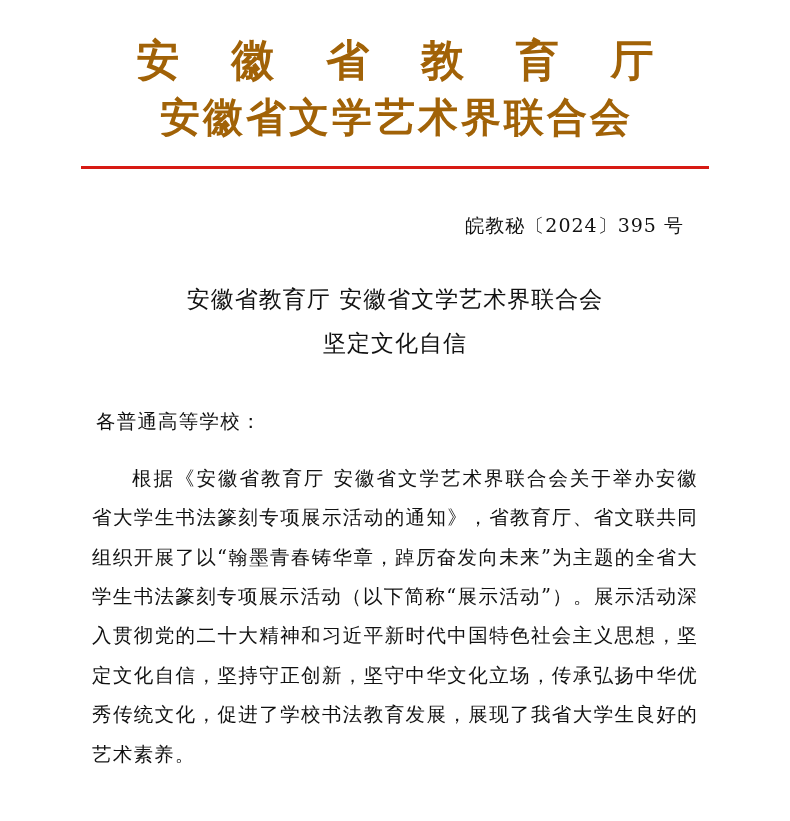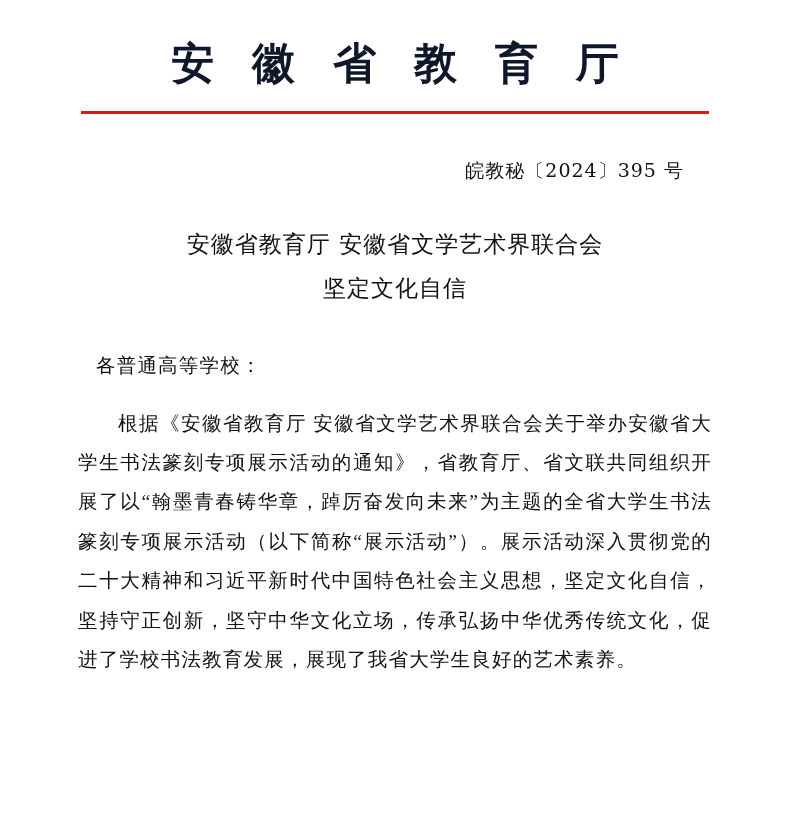--- a/index.html
+++ b/index.html
@@ -20,22 +20,22 @@
     height: 821px;
     box-sizing: border-box;
     padding: 0 78px;
   }
   
   .letterhead {
     padding-top: 36px;
     text-align: center;
   }
   .letterhead-line {
-    color: #0f172a;
-    font-family: Liberation Sans, sans-serif;
+    color: #a16207;
+    font-family: Liberation Mono, monospace;
     font-weight: bold;
     line-height: 1.28;
     white-space: nowrap;
   }
   .letterhead-line-1 {
     font-size: 43px;
     letter-spacing: 13px;
     text-indent: 13px;
   }
   .letterhead-line-2 {
@@ -80,32 +80,32 @@
     font-size: 19.5px;
     line-height: 2.02;
     letter-spacing: 1.2px;
     text-align: justify;
     font-family: "DejaVu Serif", "Liberation Serif", serif;
   }
   .salutation {
     margin: 18px;
   }
   .para {
-    margin: 0;
+    margin: 14px;
     text-indent: 40px;
-    font-family: Liberation Serif, serif;
   }
 </style>
 </head>
 <body>
 
 <div class="page">
 
   <div class="letterhead">
     <div class="letterhead-line letterhead-line-1">安 徽 省 教 育 厅</div>
+    <div class="letterhead-line letterhead-line-2">安徽省文学艺术界联合会</div>
     <div class="rule-wrap">
       <div class="rule"></div>
     </div>
   </div>
 
   <div class="docnum">皖教秘〔2024〕395 号</div>
 
   <div class="title">
     <div class="title-line">安徽省教育厅 安徽省文学艺术界联合会</div>
     <div class="title-line">坚定文化自信</div>

